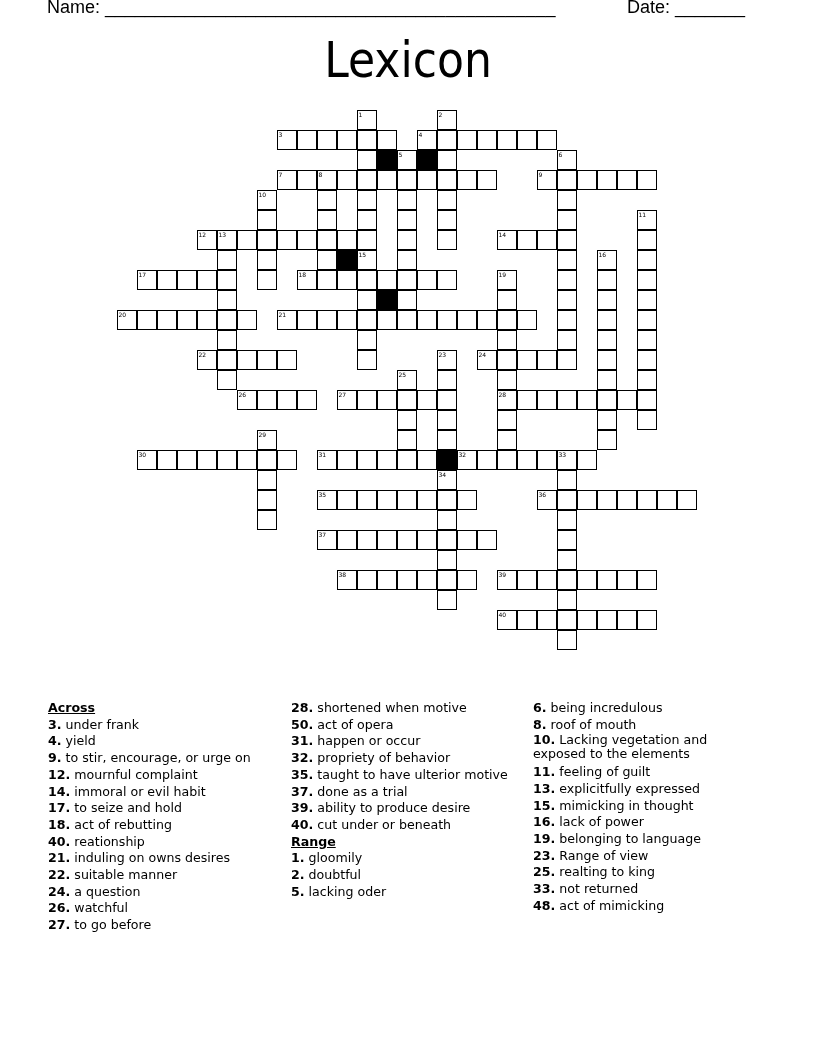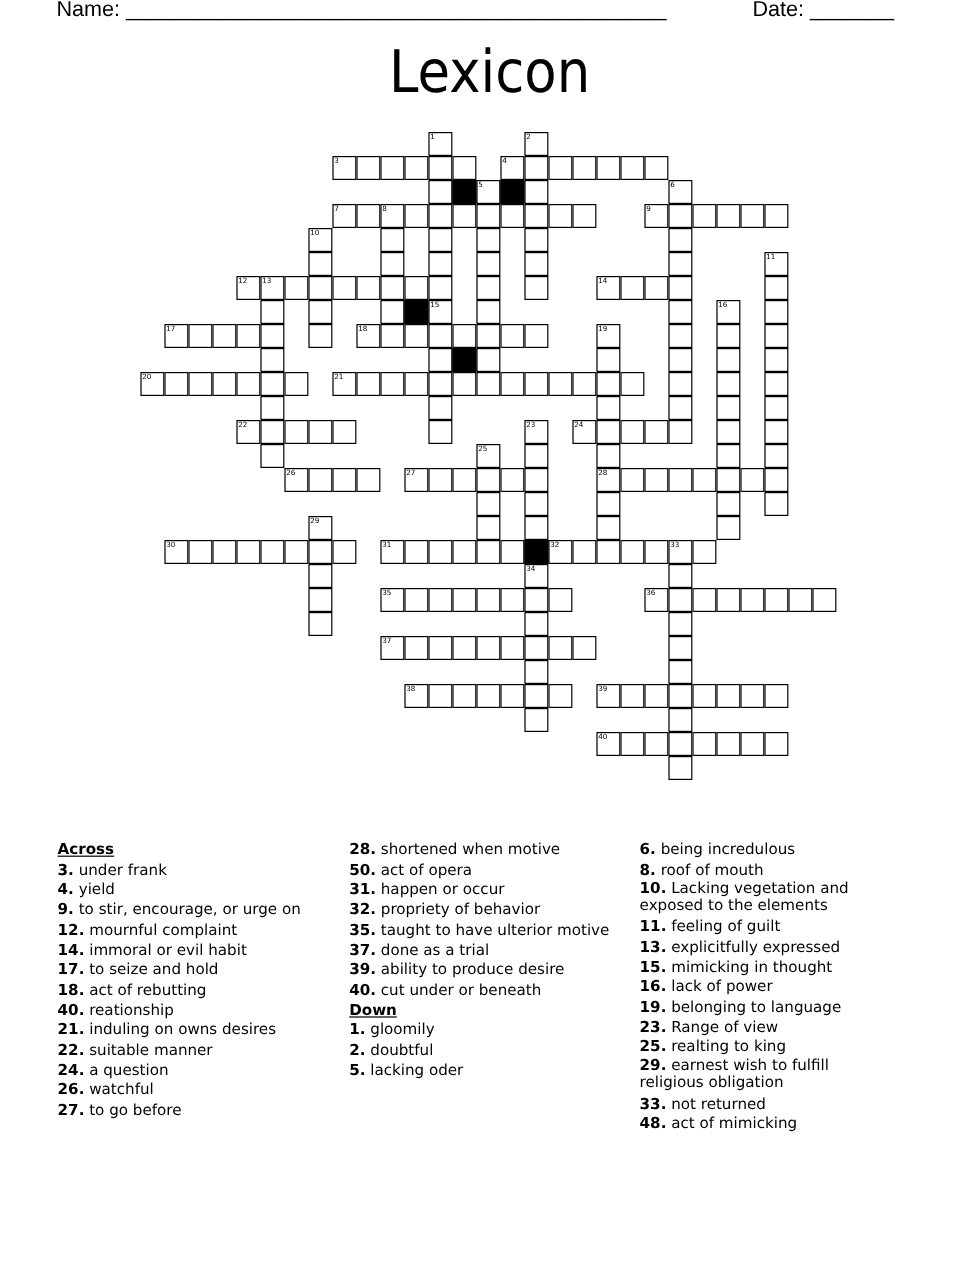--- a/index.html
+++ b/index.html
@@ -392,33 +392,32 @@
 
 <div class="clues col2">
   <div class="clue"><b>28.</b> <span>shortened when motive</span></div>
   <div class="clue"><b>50.</b> <span>act of opera</span></div>
   <div class="clue"><b>31.</b> <span>happen or occur</span></div>
   <div class="clue"><b>32.</b> <span>propriety of behavior</span></div>
   <div class="clue"><b>35.</b> <span>taught to have ulterior motive</span></div>
   <div class="clue"><b>37.</b> <span>done as a trial</span></div>
   <div class="clue"><b>39.</b> <span>ability to produce desire</span></div>
   <div class="clue"><b>40.</b> <span>cut under or beneath</span></div>
-  <div class="hdr">Down</div>
+  <div class="hdr">Range</div>
   <div class="clue"><b>1.</b> <span>gloomily</span></div>
   <div class="clue"><b>2.</b> <span>doubtful</span></div>
   <div class="clue"><b>5.</b> <span>lacking oder</span></div>
 </div>
 
 <div class="clues col3">
   <div class="clue"><b>6.</b> <span>being incredulous</span></div>
   <div class="clue"><b>8.</b> <span>roof of mouth</span></div>
   <div class="clue wrap"><b>10.</b> <span>Lacking vegetation and exposed to the elements</span></div>
   <div class="clue"><b>11.</b> <span>feeling of guilt</span></div>
   <div class="clue"><b>13.</b> <span>explicitfully expressed</span></div>
   <div class="clue"><b>15.</b> <span>mimicking in thought</span></div>
   <div class="clue"><b>16.</b> <span>lack of power</span></div>
   <div class="clue"><b>19.</b> <span>belonging to language</span></div>
   <div class="clue"><b>23.</b> <span>Range of view</span></div>
   <div class="clue"><b>25.</b> <span>realting to king</span></div>
-  <div class="clue wrap"><b>29.</b> <span>earnest wish to fulfill religious obligation</span></div>
   <div class="clue"><b>33.</b> <span>not returned</span></div>
   <div class="clue"><b>48.</b> <span>act of mimicking</span></div>
 </div>
 
 </body></html>

